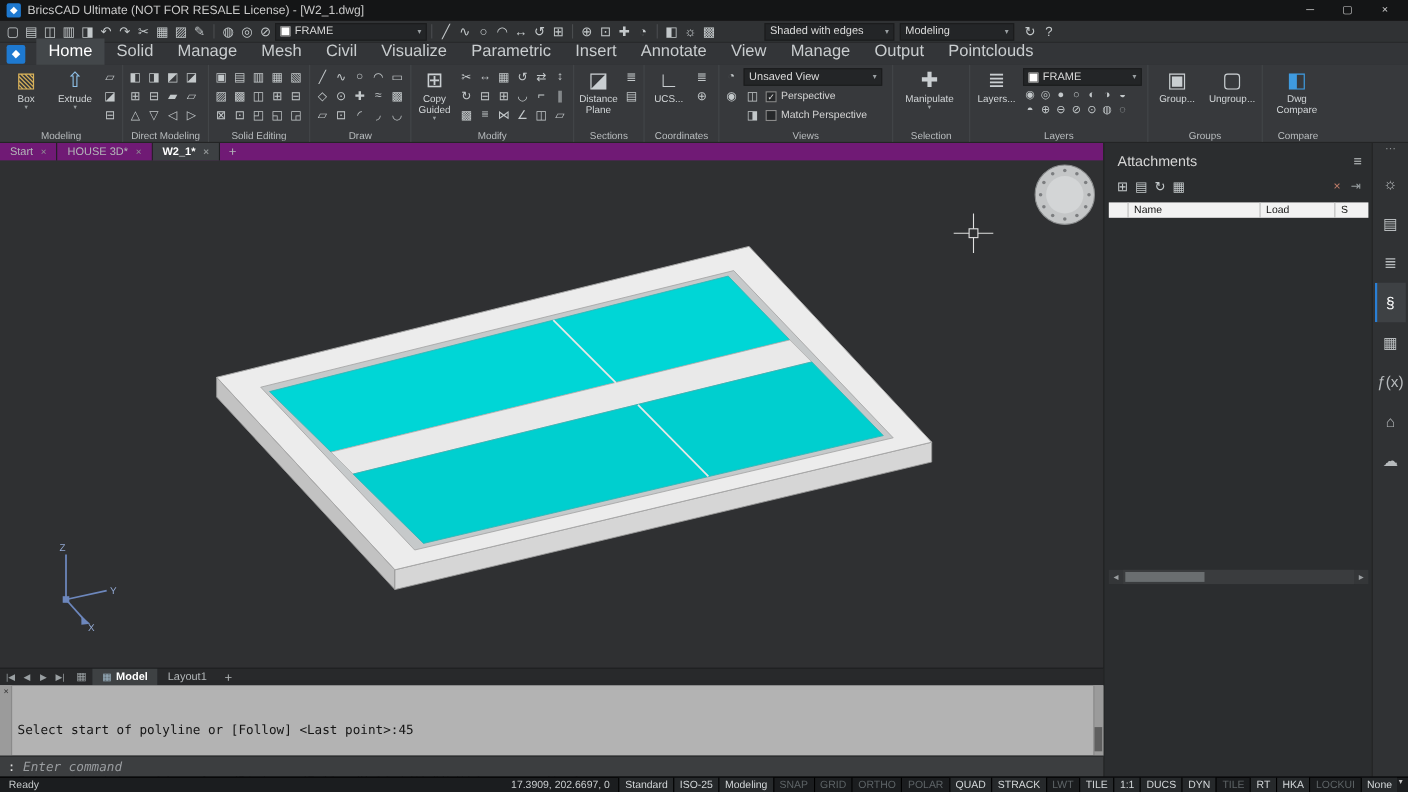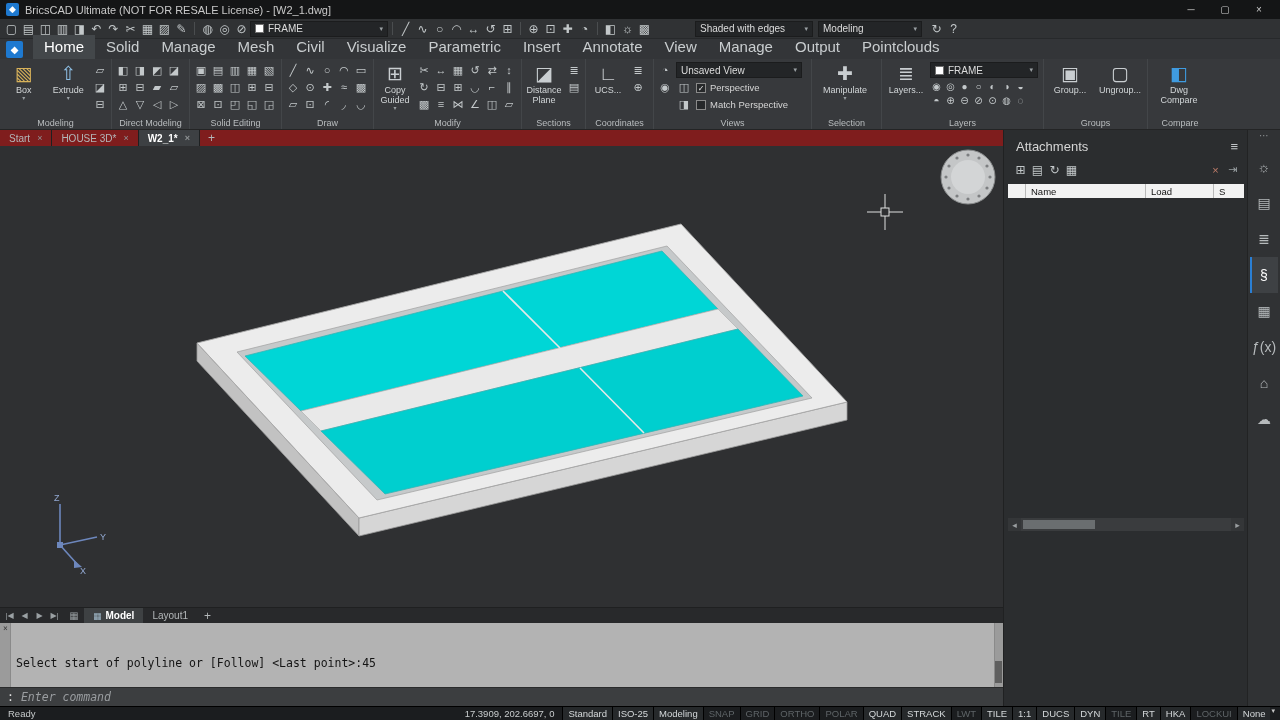--- a/index.html
+++ b/index.html
@@ -48,21 +48,21 @@
   .g6{grid-template-columns:repeat(6,16px);}
   .g7{grid-template-columns:repeat(7,13px);}
   .ric{width:16px;height:16px;font-size:11px;}
   .lric{width:13px;height:13px;font-size:10px;}
   .vmain{display:flex;flex-direction:column;gap:2px;justify-content:space-between;}
   .vrow{display:flex;align-items:center;gap:4px;height:15px;}
   .vlabel{font-size:9.5px;color:#d5d5d5;white-space:nowrap;}
   .cb{width:10px;height:10px;border:1px solid #8a8a8a;background:#26282a;font-size:8px;line-height:9px;text-align:center;color:#e8e8e8;}
 
   
-  .doctabs{position:absolute;top:130px;left:0;width:1003px;height:16px;background:#7f1d1d;display:flex;font-size:10px;}
+  .doctabs{position:absolute;top:130px;left:0;width:1003px;height:16px;background:#701a75;display:flex;font-size:10px;}
   .dtab{display:flex;align-items:center;gap:7px;padding:0 9px;color:#b3b7b9;border-right:1px solid #1e2021;white-space:nowrap;}
   .dtab.active{background:#3d4043;color:#ffffff;font-weight:bold;}
   .dclose{font-size:9px;color:#8f9395;}
   .dadd{display:flex;align-items:center;padding:0 8px;color:#b3b7b9;font-size:12px;}
 
   
   .viewport{position:absolute;top:146px;left:0;width:1003px;height:461px;background:#2f3032;overflow:hidden;}
 
   
   .rightcol{position:absolute;top:130px;left:1003px;width:277px;height:576px;background:#2b2d2f;border-left:1px solid #202122;}

